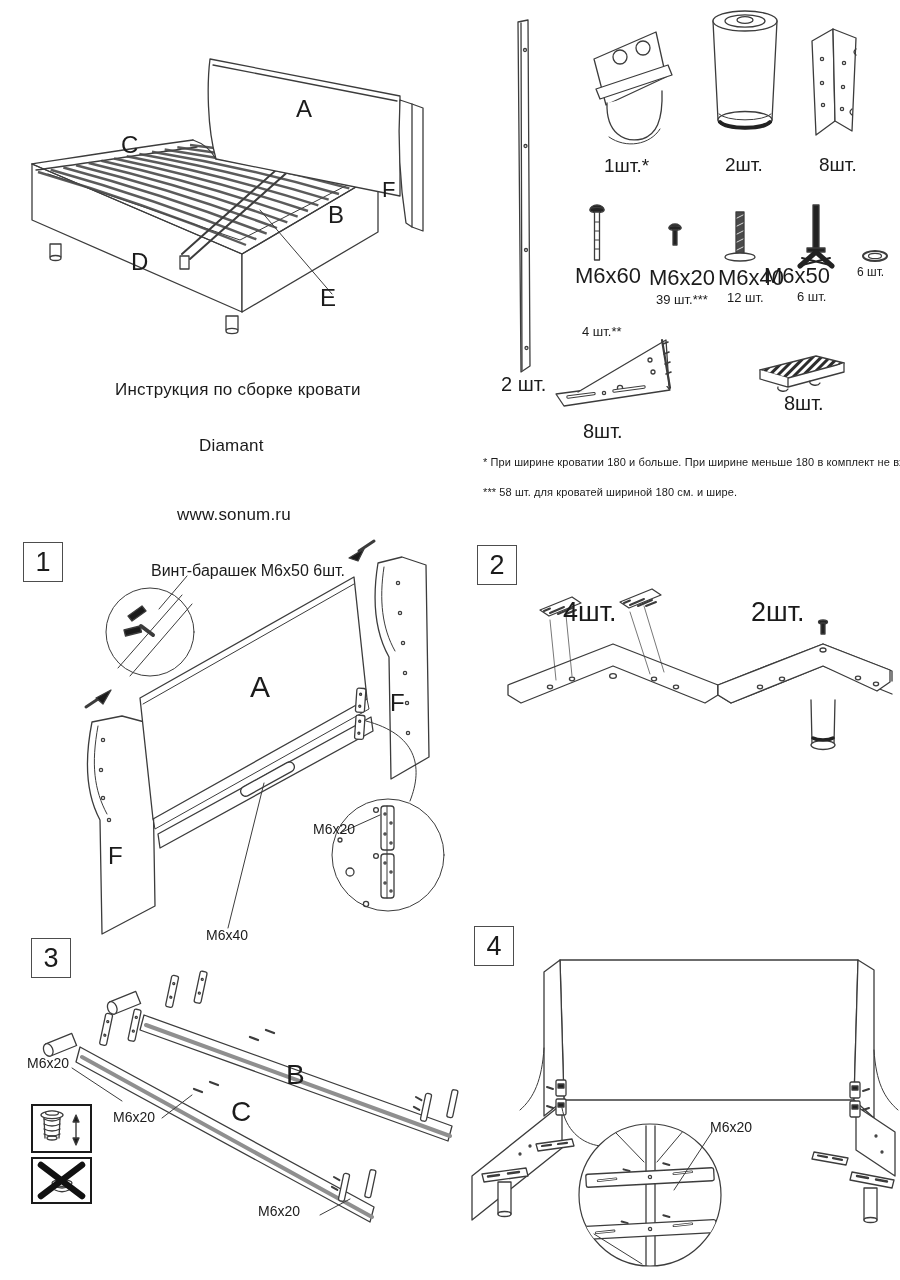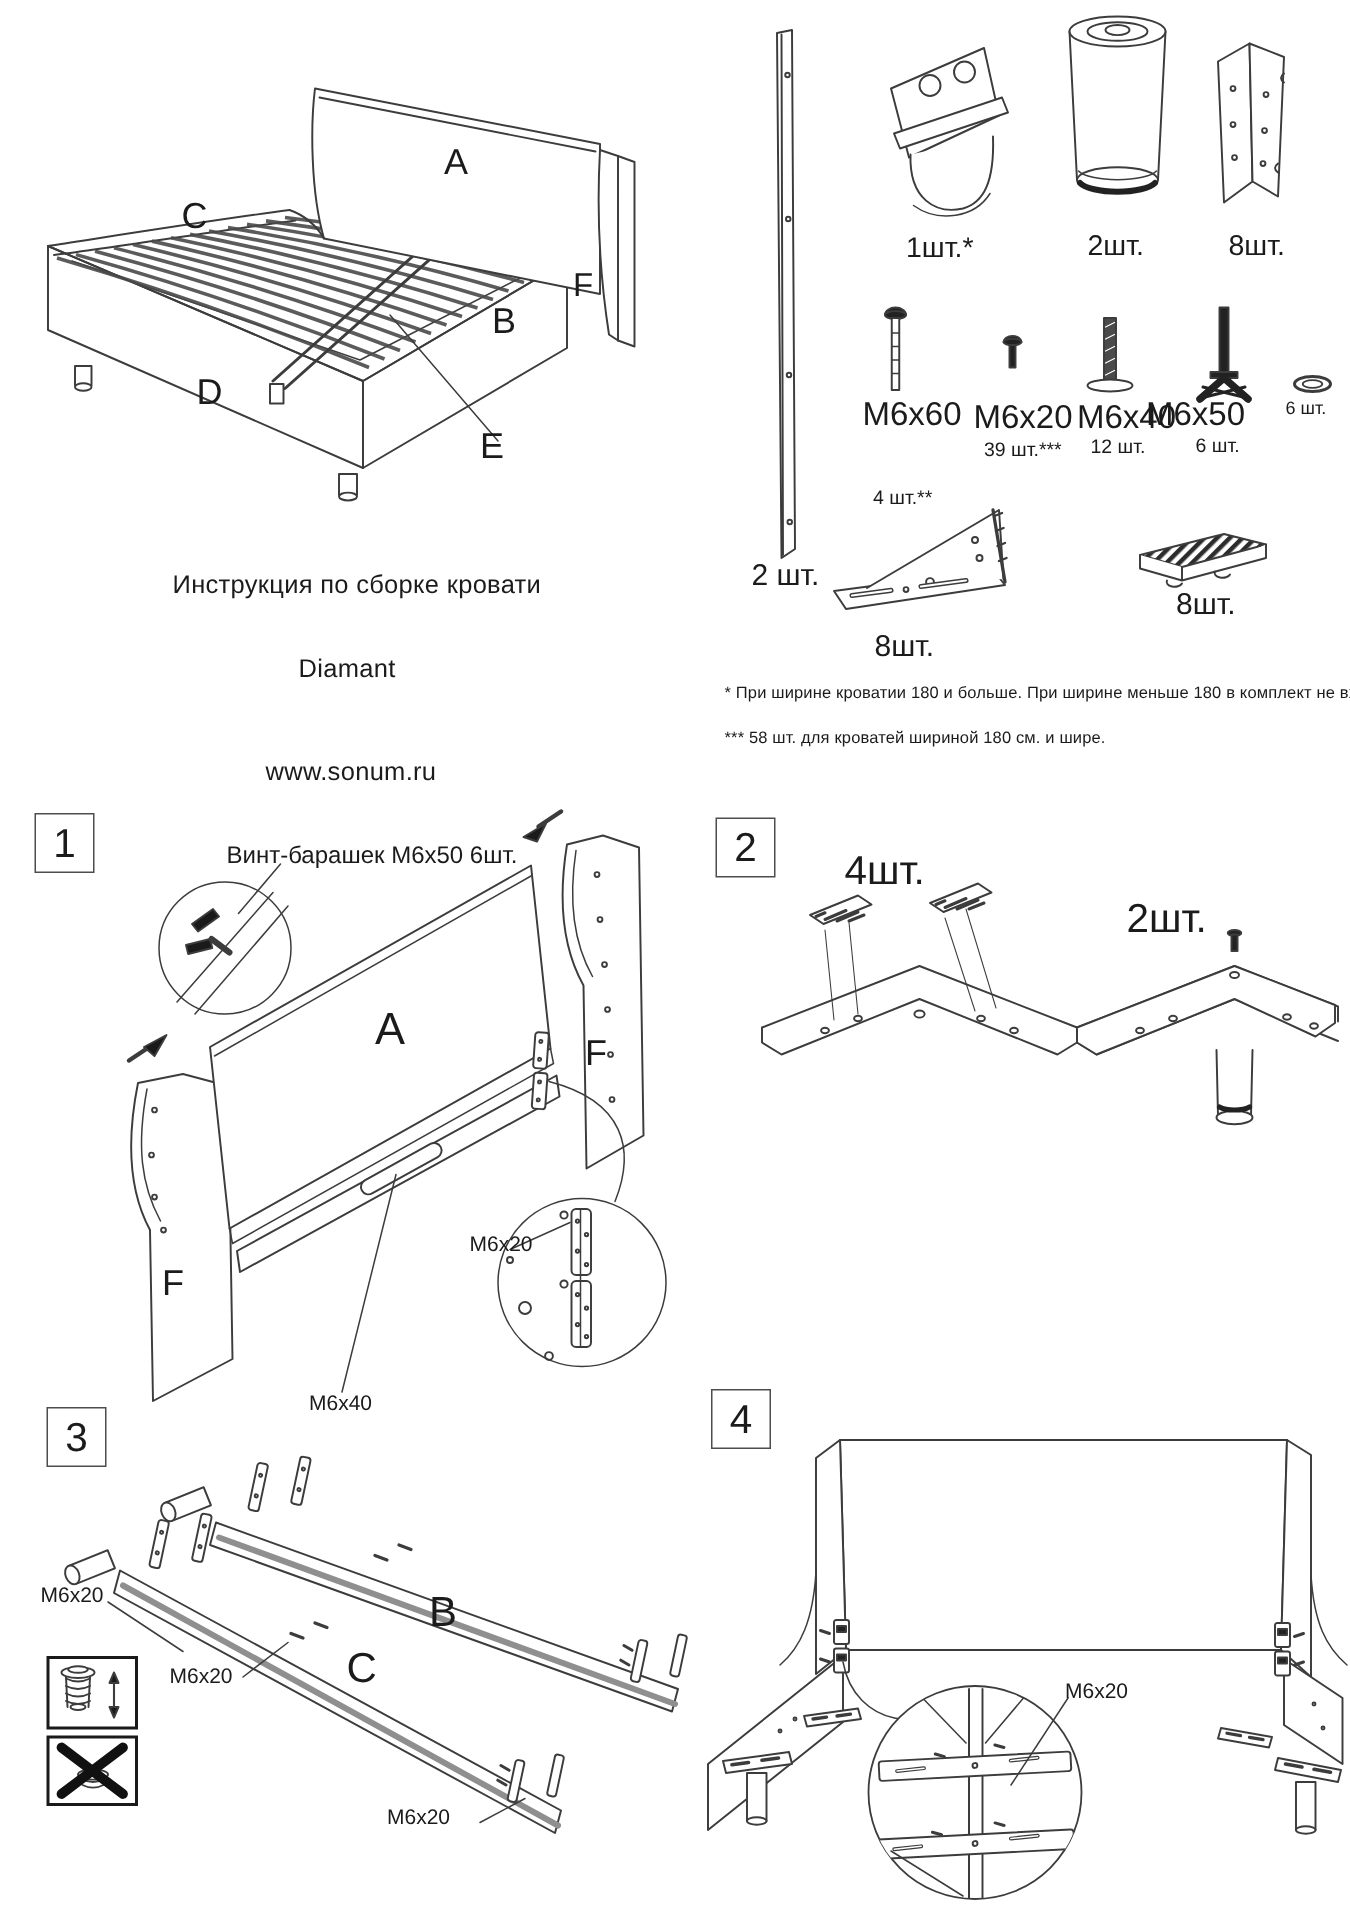--- a/index.html
+++ b/index.html
@@ -333,21 +333,21 @@
           <ellipse cx="345" cy="62" rx="3" ry="2"></ellipse>
         </g>
         <g>
           <path d="M333,112 L334,156 M357,112 L356,156"></path>
           <ellipse cx="345" cy="157" rx="12" ry="4.5" fill="#fff"></ellipse>
           <path d="M335,150 a12,4.5 0 0 0 20,0" stroke-width="3.4" stroke="#222"></path>
         </g>
       </g>
     </g>
   </svg>
-  <div class="lbl" style="left:563px;top:566px;font-size:27px;">4шт.</div>
+  <div class="lbl" style="left:563px;top:598px;font-size:27px;">4шт.</div>
   <div class="lbl" style="left:751px;top:598px;font-size:27px;">2шт.</div>
 
   <div class="step-box" style="left:31px;top:938px;">
       <span>3</span>
     </div>
   <svg style="left:22px;top:935px;" width="443" height="335" viewBox="0 0 443 335">
     <g class="sk" stroke-width="1.1">
 
       <g>
         <path d="M122,80 L430,191 L426,206 L118,95 Z" fill="#fff"></path>

